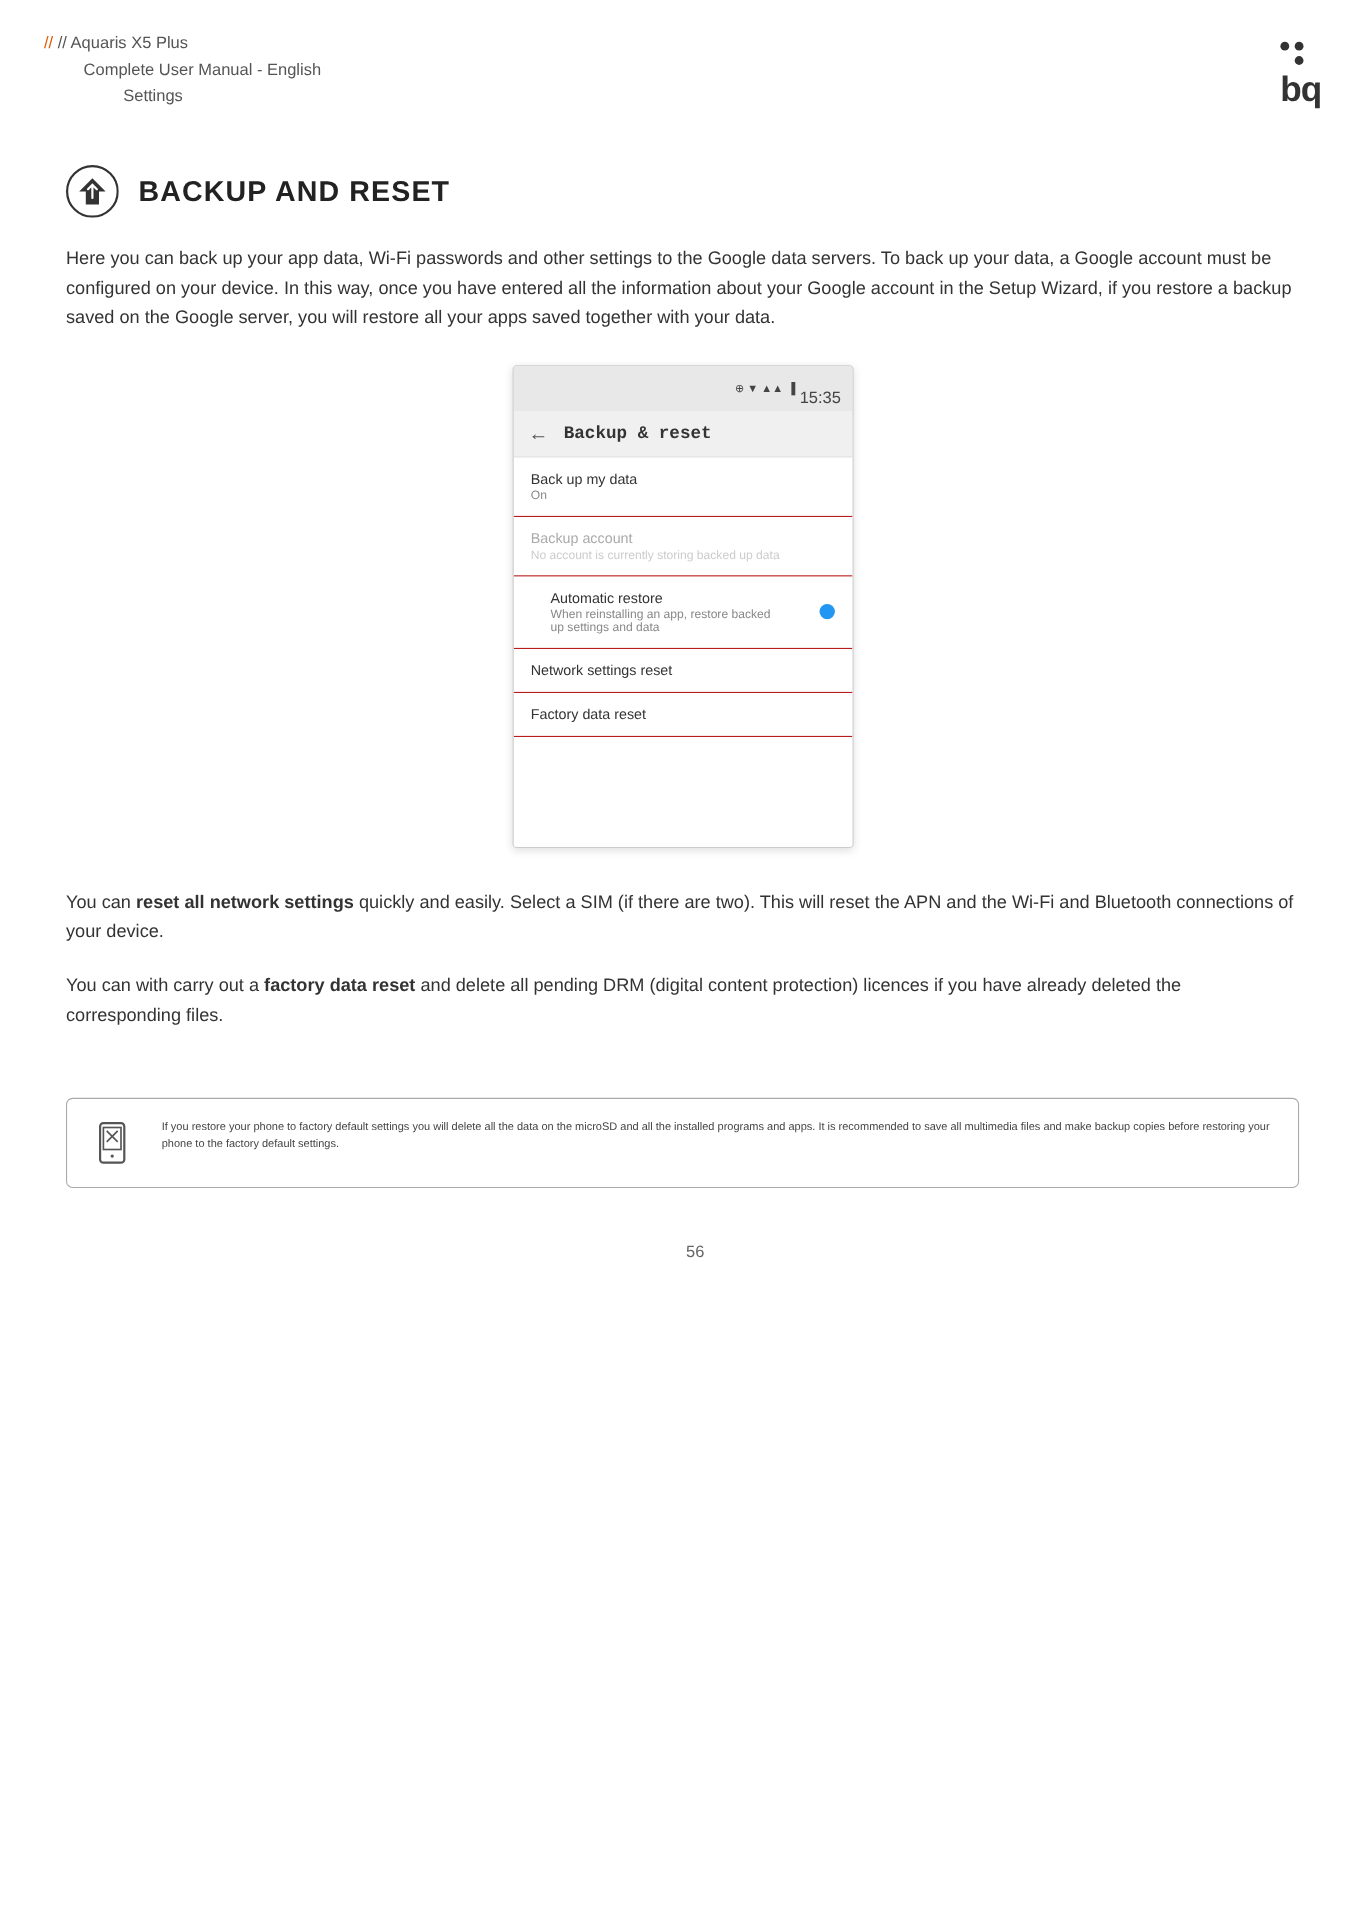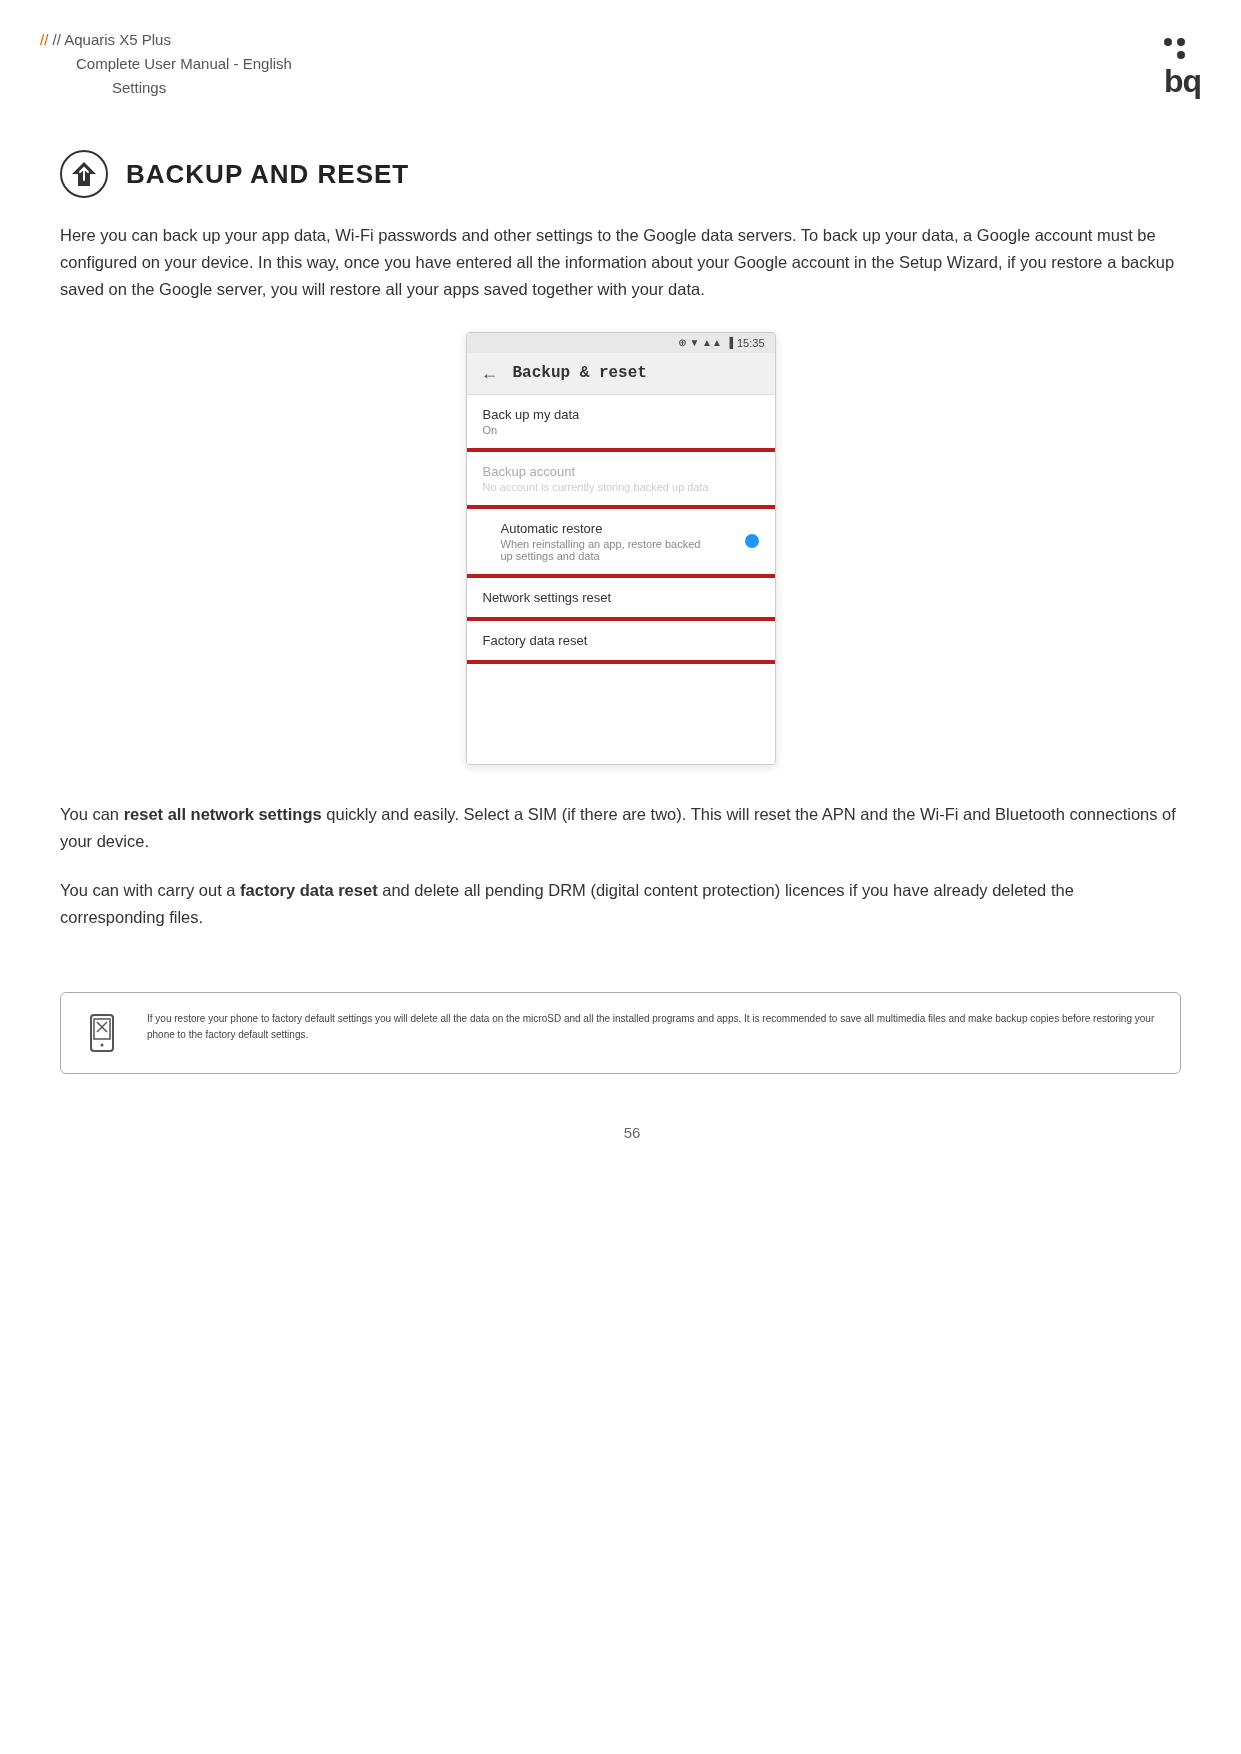--- a/index.html
+++ b/index.html
@@ -98,21 +98,21 @@
       font-size: 16px;
       font-weight: 600;
       color: #333;
       font-family: Liberation Mono, monospace;
     }
     .phone-list {
       background: #fff;
     }
     .phone-list-item {
       padding: 12px 16px;
-      border-bottom: 4px solid #b91c1c;
+      border-bottom: 1px solid #b91c1c;
     }
     .phone-list-item:last-child {
       border-bottom: none;
     }
     .phone-item-title {
       font-size: 13px;
       color: #333;
       font-weight: 500;
     }
     .phone-item-subtitle {
@@ -226,21 +226,21 @@
   </div>
 
   <p class="body-text">Here you can back up your app data, Wi-Fi passwords and other settings to the Google data servers. To back up your data, a Google account must be configured on your device. In this way, once you have entered all the information about your Google account in the Setup Wizard, if you restore a backup saved on the Google server, you will restore all your apps saved together with your data.</p>
 
   <div class="phone-mockup-container">
     <div class="phone-mockup">
 
       <div class="phone-status-bar">
         <span style="font-size:10px;">⊕ ▼ ▲▲</span>
         <span style="font-size:10px;">▐</span>
-        <span style="font-size:11px;">15:35</span>
+        <span style="font-size:15px;margin-top:16px;">15:35</span>
       </div>
 
       <div class="phone-toolbar">
         <span class="phone-toolbar-back">←</span>
         <span class="phone-toolbar-title">Backup &amp; reset</span>
       </div>
 
       <div class="phone-list">
 
         <div class="phone-list-item">

